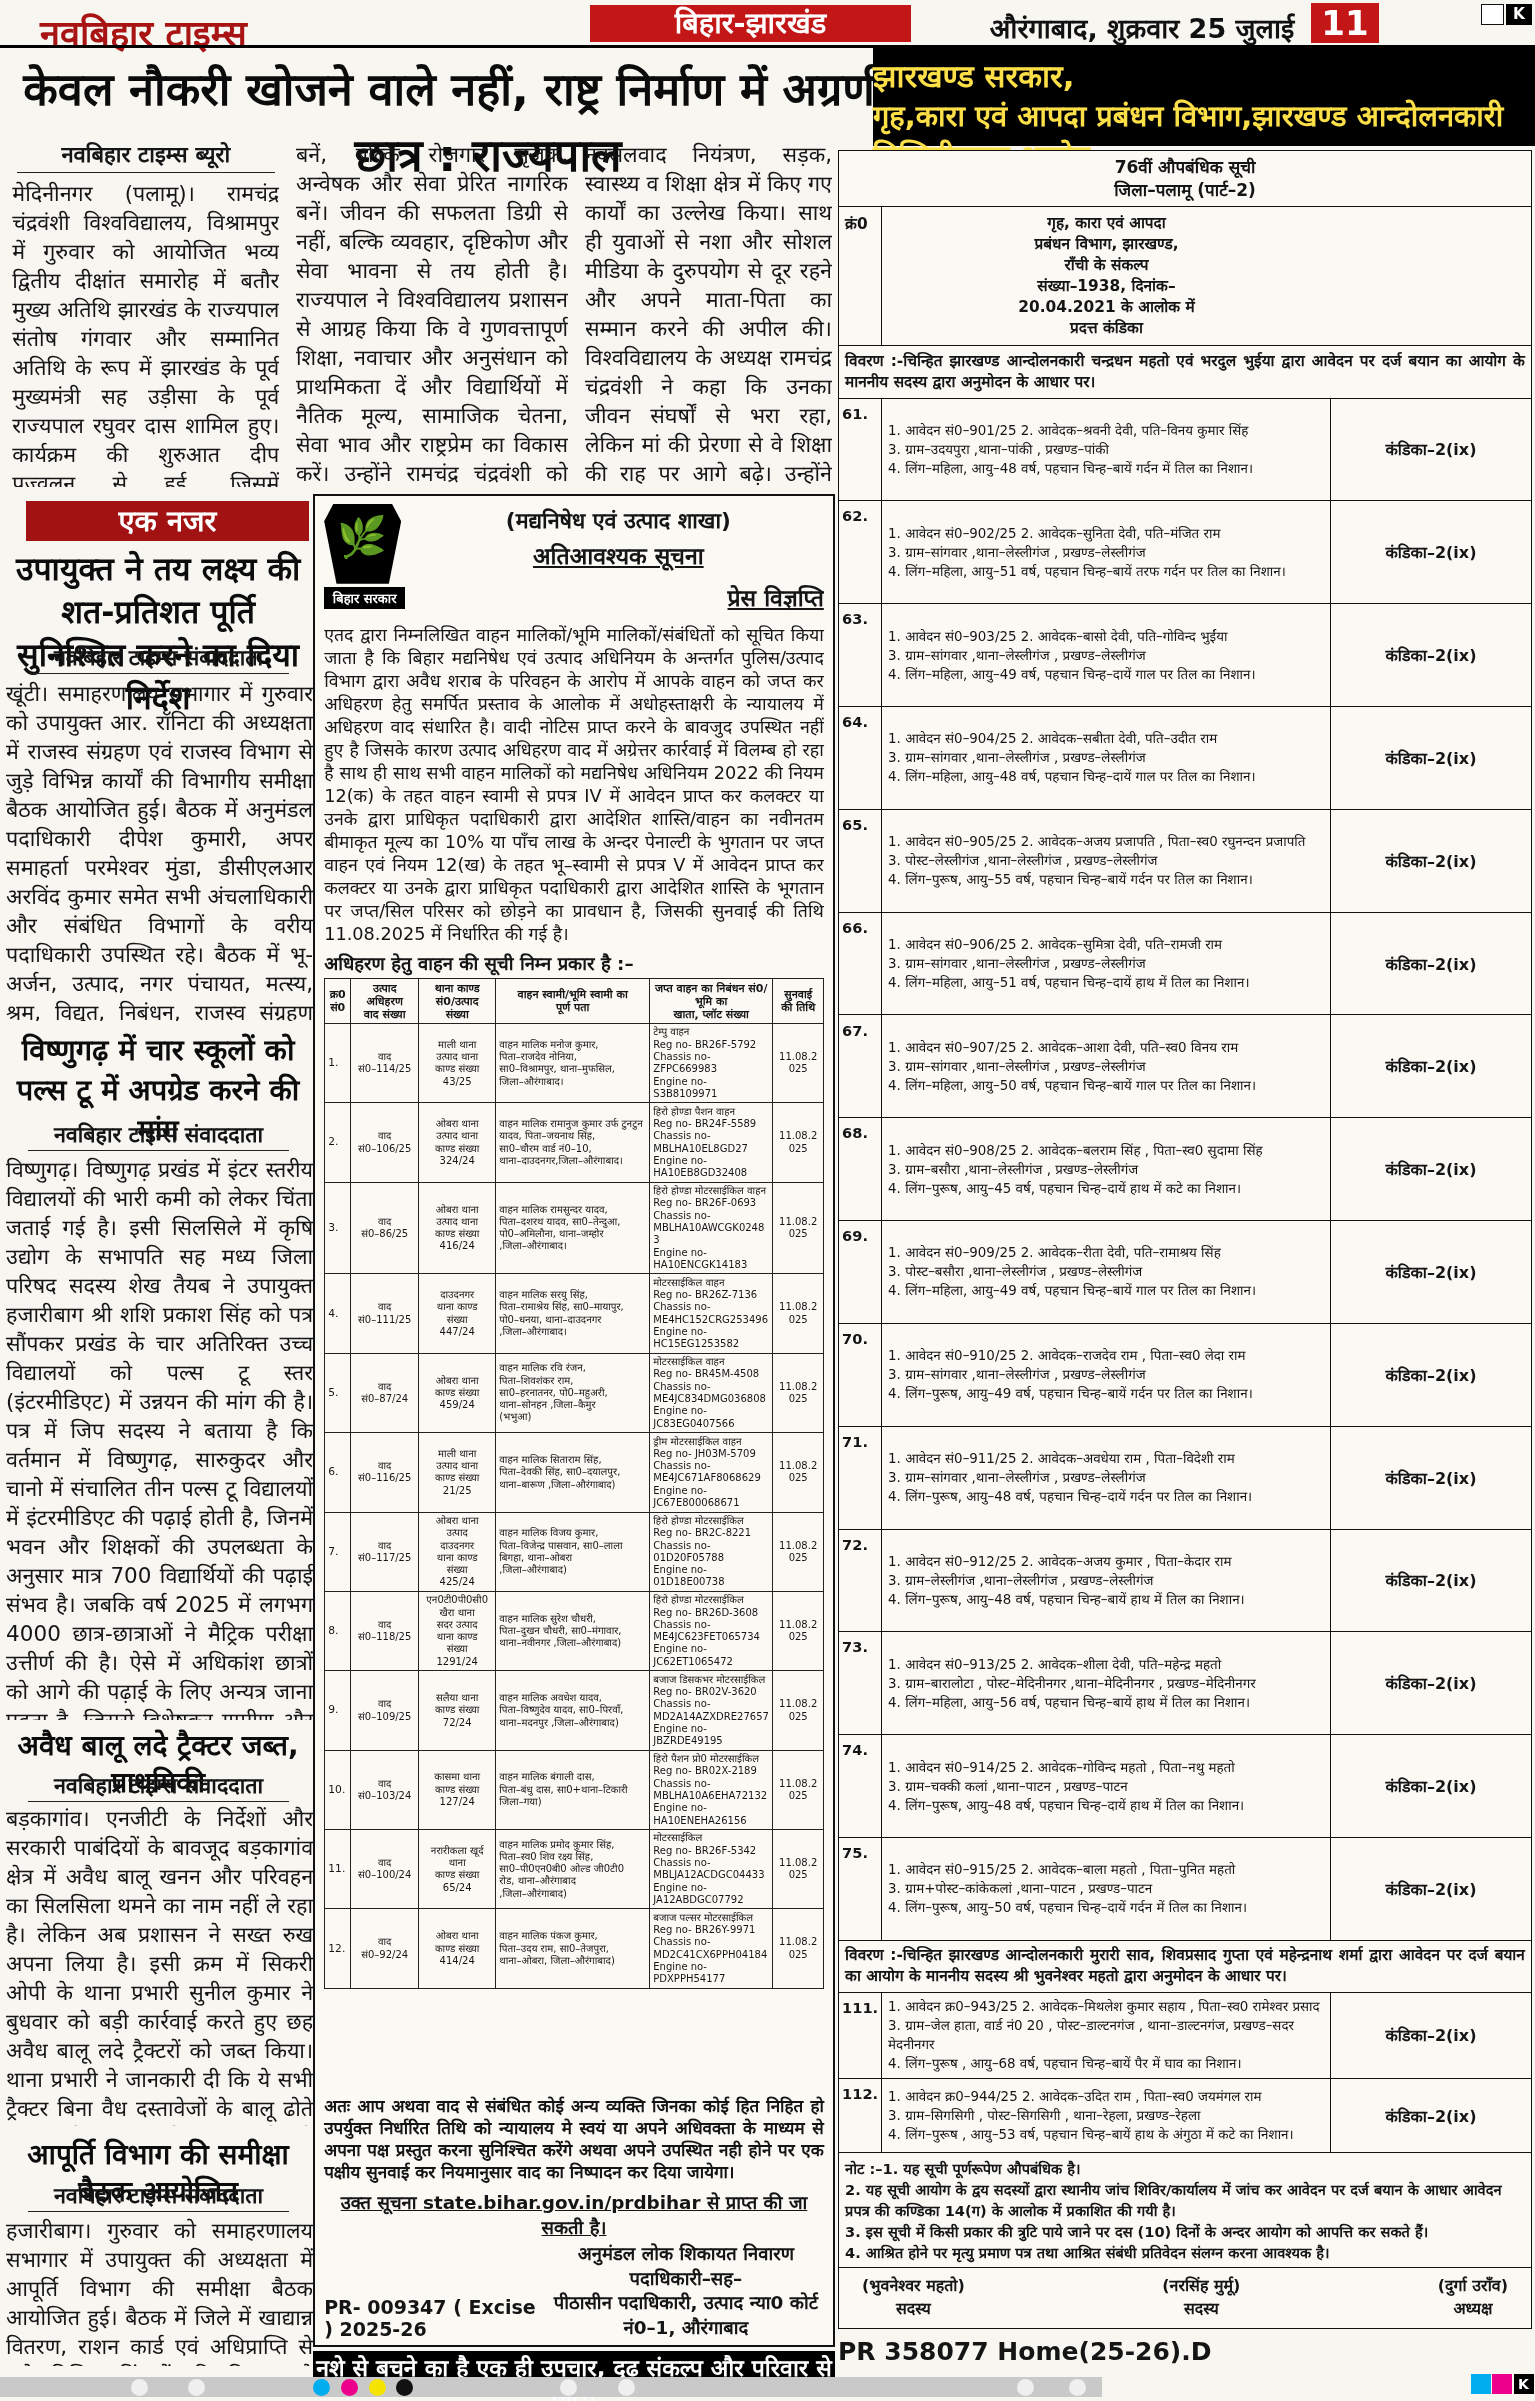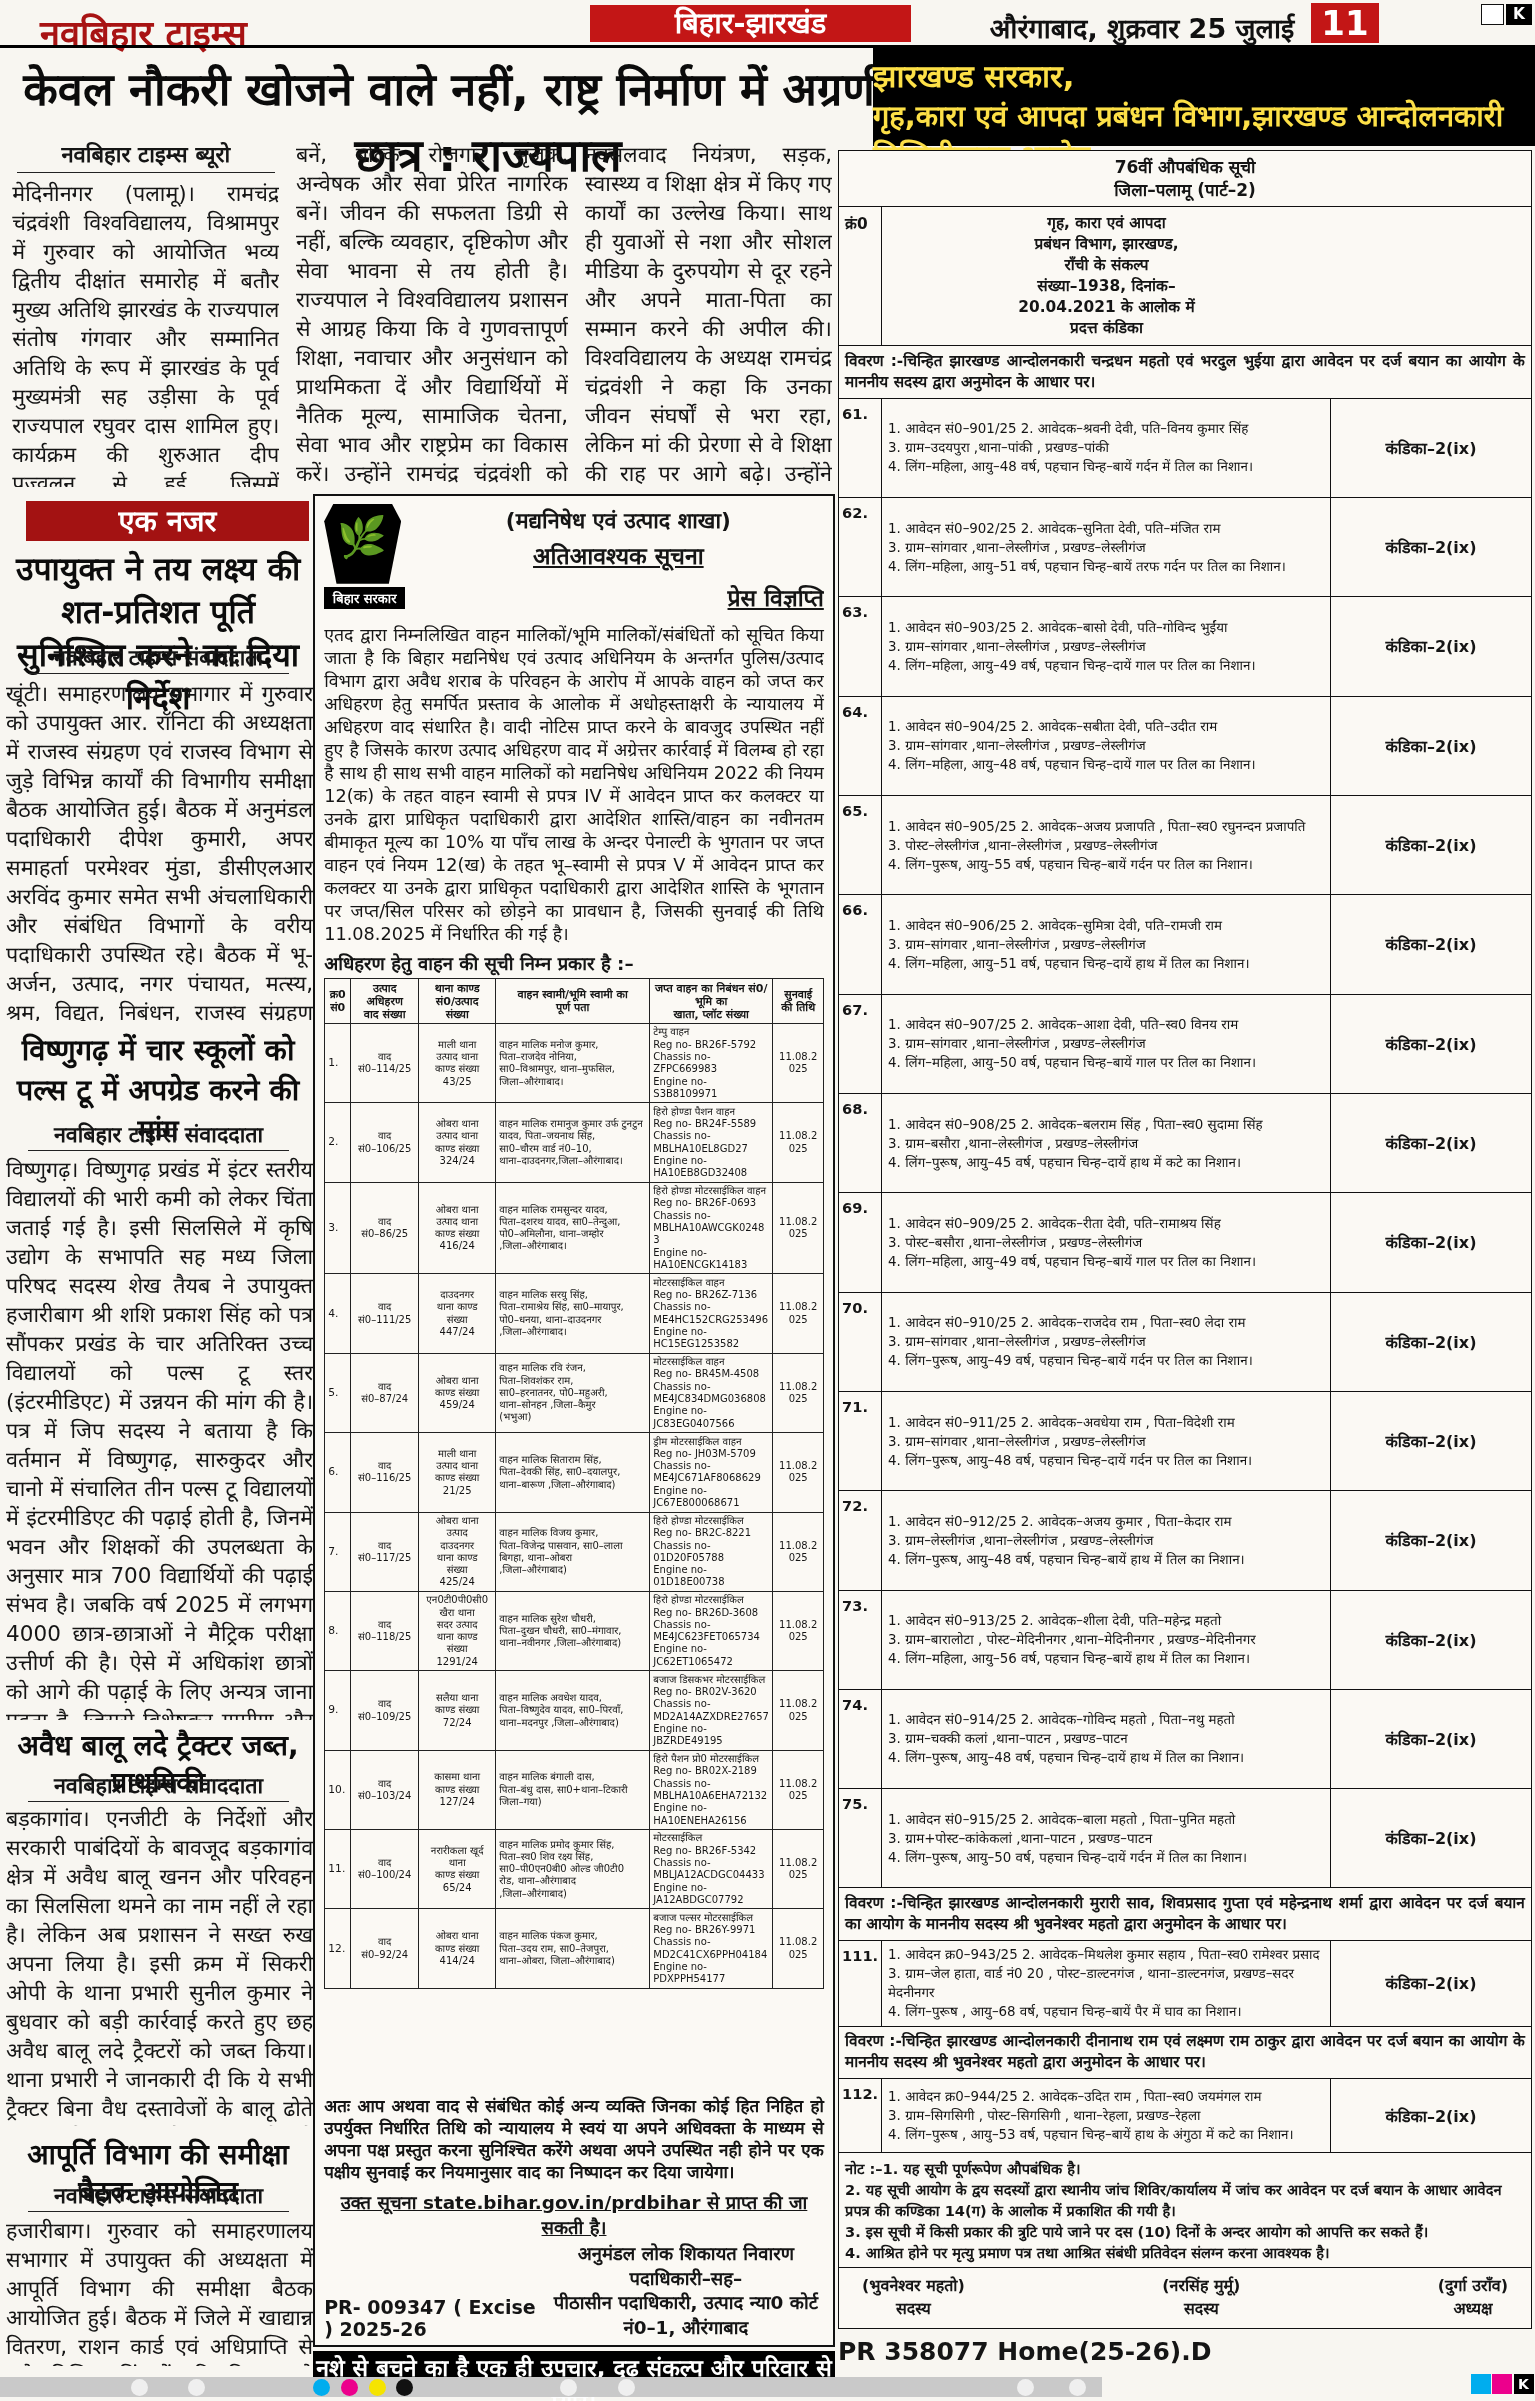--- a/index.html
+++ b/index.html
@@ -582,21 +582,20 @@
         </div>
       </div>
     <div class="jk-band">विवरण :-चिन्हित झारखण्ड आन्दोलनकारी मुरारी साव, शिवप्रसाद गुप्ता एवं महेन्द्रनाथ शर्मा द्वारा आवेदन पर दर्ज बयान का आयोग के माननीय सदस्य श्री भुवनेश्वर महतो द्वारा अनुमोदन के आधार पर।</div>
     <div class="jkrow" style="flex:0 0 auto;">
       <div class="jk-sn">111.</div>
       <div class="jk-det" style="white-space: pre-line;">1. आवेदन क्र0–943/25   2. आवेदक–मिथलेश कुमार सहाय , पिता–स्व0 रामेश्वर प्रसाद
 3. ग्राम–जेल हाता, वार्ड नं0 20 , पोस्ट–डाल्टनगंज ,   थाना–डाल्टनगंज, प्रखण्ड–सदर मेदनीनगर
 4. लिंग–पुरूष ,   आयु–68 वर्ष,    पहचान चिन्ह–बायें पैर में घाव का निशान।</div>
       <div class="jk-kand">कंडिका–2(ix)</div>
     </div>
-    <div class="jk-band">विवरण :-चिन्हित झारखण्ड आन्दोलनकारी दीनानाथ राम एवं लक्ष्मण राम ठाकुर द्वारा आवेदन पर दर्ज बयान का आयोग के माननीय सदस्य श्री भुवनेश्वर महतो द्वारा अनुमोदन के आधार पर।</div>
     <div class="jkrow" style="flex:0 0 auto;">
       <div class="jk-sn">112.</div>
       <div class="jk-det" style="white-space: pre-line;">1. आवेदन क्र0–944/25   2. आवेदक–उदित राम , पिता–स्व0 जयमंगल राम
 3. ग्राम–सिगसिगी , पोस्ट–सिगसिगी ,   थाना–रेहला,   प्रखण्ड–रेहला
 4. लिंग–पुरूष ,   आयु–53 वर्ष,  पहचान चिन्ह–बायें हाथ के अंगुठा में कटे का निशान।</div>
       <div class="jk-kand">कंडिका–2(ix)</div>
     </div>
     <div class="jk-notes" style="white-space: pre-line;">नोट :–1. यह सूची पूर्णरूपेण औपबंधिक है।
 2. यह सूची आयोग के द्वय सदस्यों द्वारा स्थानीय जांच शिविर/कार्यालय में जांच कर आवेदन पर दर्ज बयान के आधार आवेदन प्रपत्र की कण्डिका 14(ग) के आलोक में प्रकाशित की गयी है।
 3. इस सूची में किसी प्रकार की त्रुटि पाये जाने पर दस (10) दिनों के अन्दर आयोग को आपत्ति कर सकते हैं।

